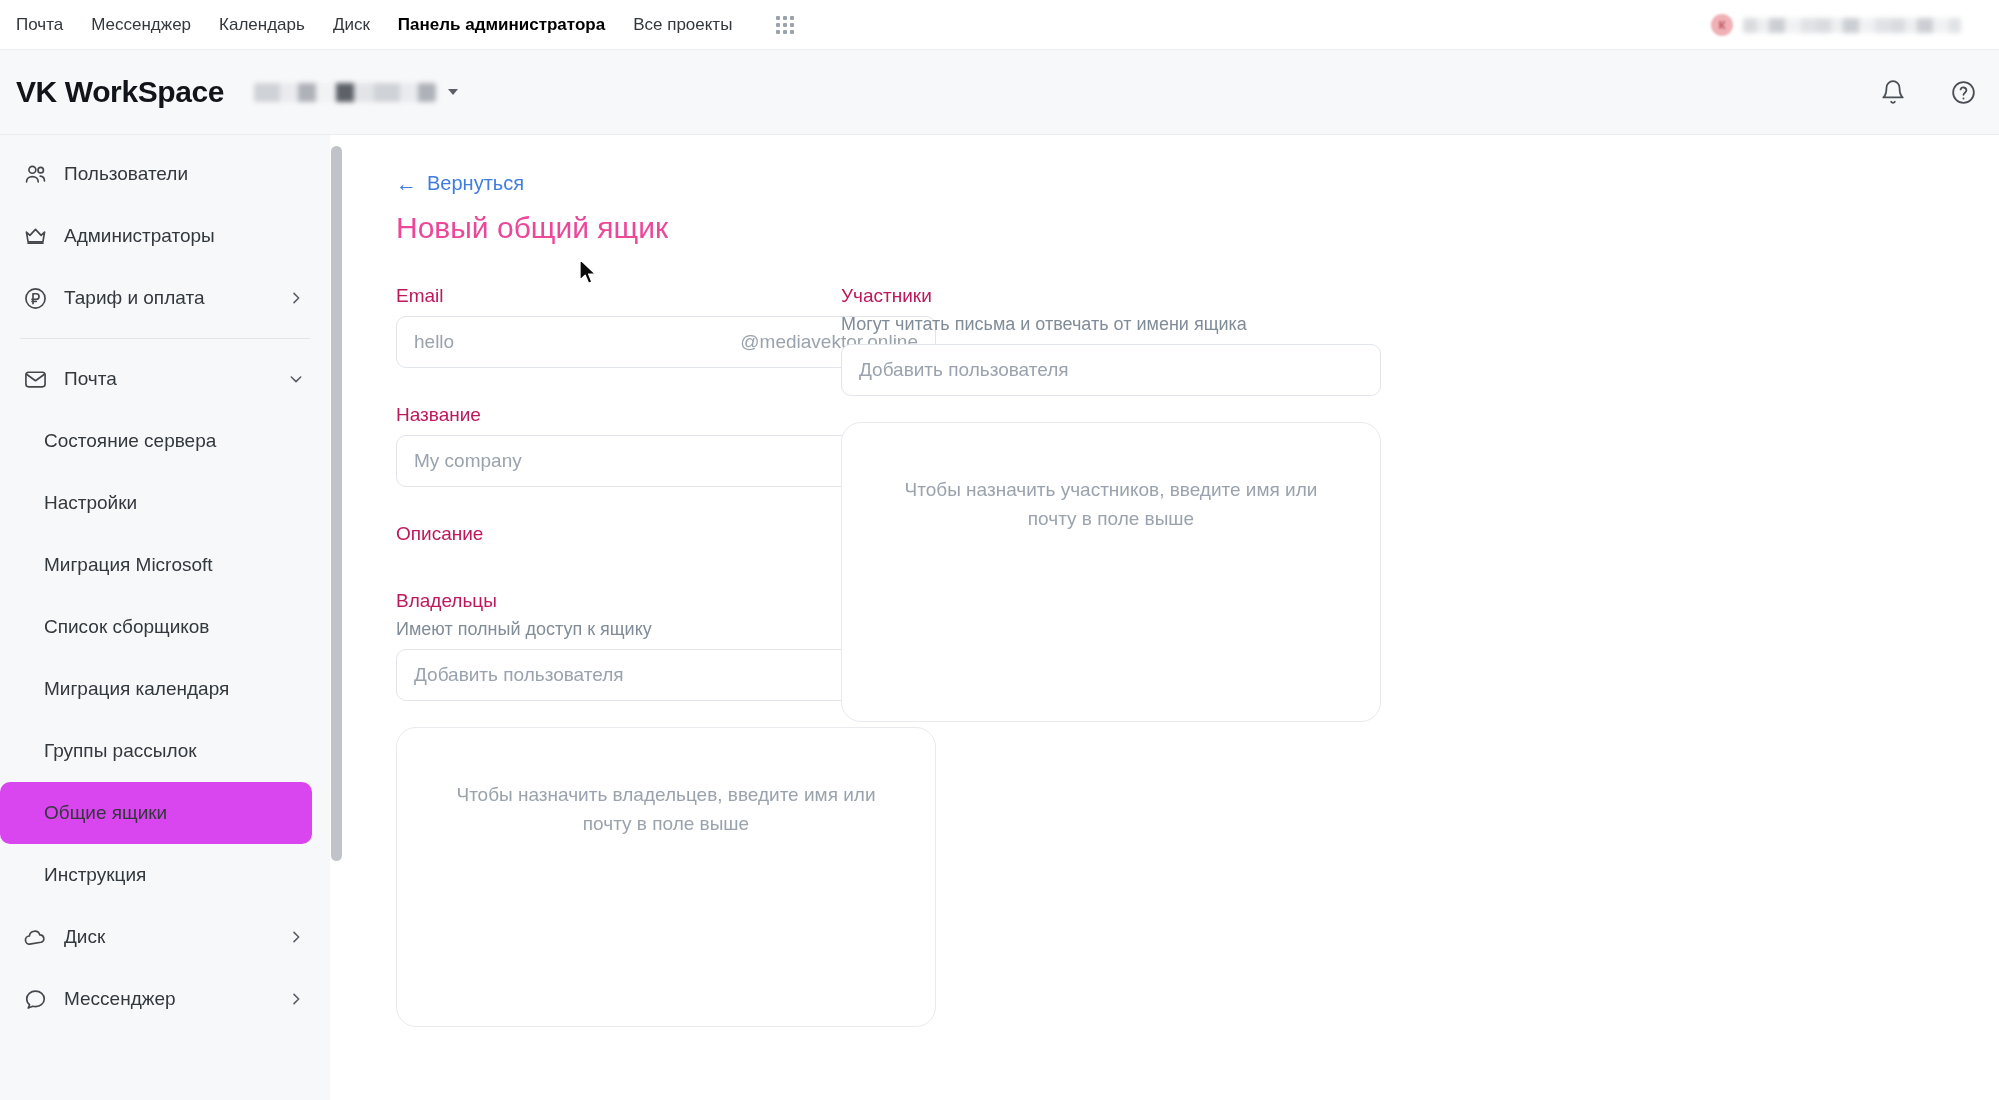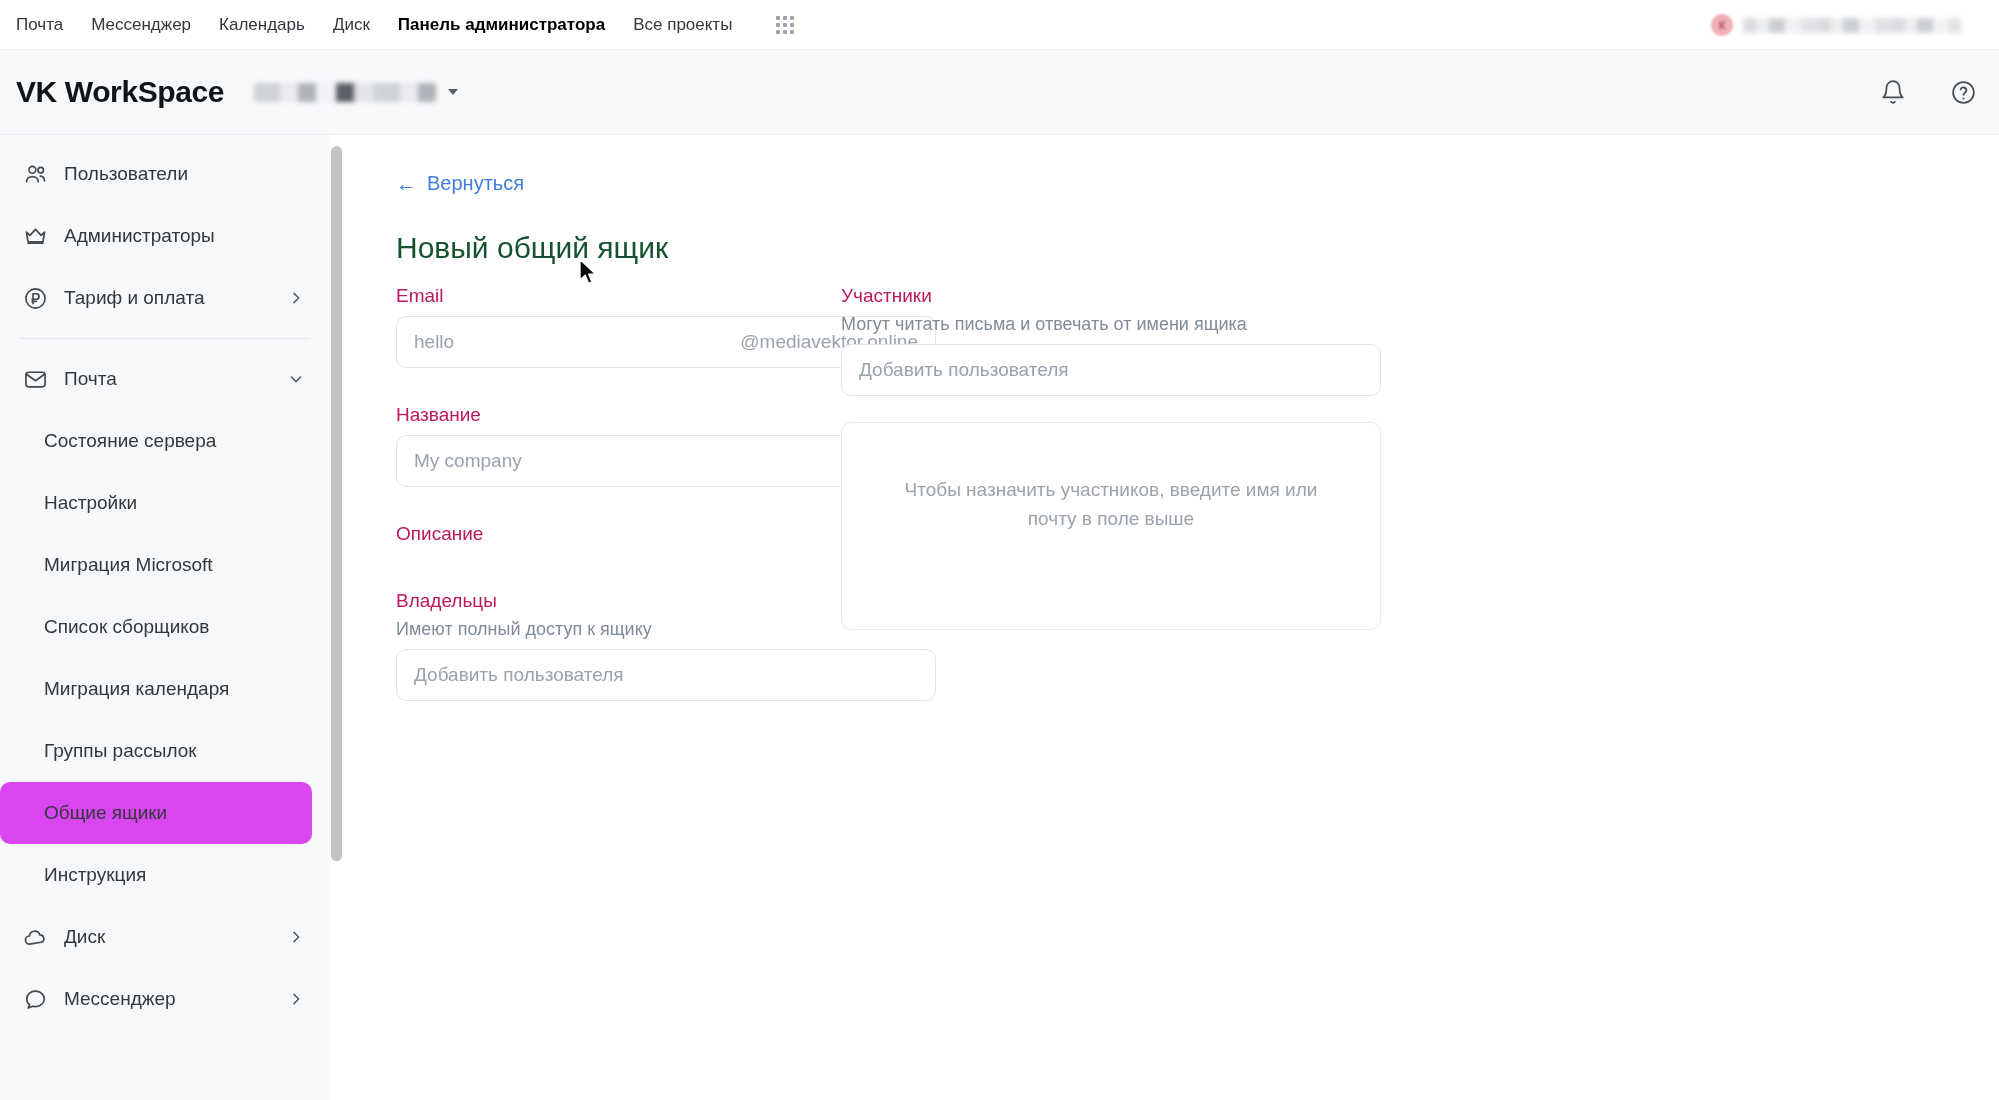--- a/index.html
+++ b/index.html
@@ -139,22 +139,22 @@
   }
 
   .back-link {
     display: inline-flex; align-items: center; gap: 10px;
     position: absolute; left: 39px; top: 37px;
     font-size: 20px; color: #3f7de0; cursor: pointer;
   }
   .back-arrow { font-size: 21px; line-height: 1; }
 
   .page-title {
-    position: absolute; left: 39px; top: 96px;
-    font-size: 30px; color: #14532d; font-weight: 400;
+    position: absolute; left: 39px; top: 76px;
+    font-size: 30px; color: #ec4899; font-weight: 400;
   }
 
   .col-left { position: absolute; left: 39px; top: 150px; width: 540px; }
   .col-right { position: absolute; left: 484px; top: 150px; width: 540px; }
 
   .field-label { font-size: 19px; color: #be185d; margin-bottom: 9px; display: block; }
   .field-sublabel { font-size: 18px; color: #818c99; margin: -2px 0 9px; display: block; }
 
   .input-box {
     width: 100%; height: 52px;
@@ -166,22 +166,22 @@
   .input-suffix { margin-left: auto; font-size: 19px; color: #9aa3ad; }
 
   .textarea-box {
     width: 100%; height: 119px;
     border: 1px solid #e1e4e8; border-radius: 10px;
     background: #fff; padding: 14px 17px; cursor: text;
   }
   .textarea-ph { font-size: 19px; color: #9aa3ad; line-height: 26px; }
 
   .empty-box {
-    width: 100%; height: 208px;
-    border: 1px solid #e8eaed; border-radius: 10px;
+    width: 100%; height: 300px;
+    border: 1px solid #e8eaed; border-radius: 20px;
     background: #fff;
     display: flex; align-items: flex-start; justify-content: center;
     padding-top: 52px;
   }
   .empty-text {
     font-size: 19px; color: #9aa3ad; line-height: 29px;
     text-align: center; max-width: 420px;
   }
   .gap-26 { height: 26px; }
   .gap-36 { height: 36px; }
@@ -386,20 +386,23 @@
     <div class="gap-36"></div>
 
     <label class="field-label">Владельцы</label>
     <span class="field-sublabel">Имеют полный доступ к ящику</span>
     <div class="input-box">
       <span class="input-ph">Добавить пользователя</span>
     </div>
 
     <div class="gap-26"></div>
 
+    <div class="empty-box">
+      <span class="empty-text">Чтобы назначить владельцев, введите имя или почту в поле выше</span>
+    </div>
 
   </div>
 
   <div class="col-right">
 
     <label class="field-label">Участники</label>
     <span class="field-sublabel">Могут читать письма и отвечать от имени ящика</span>
     <div class="input-box">
       <span class="input-ph">Добавить пользователя</span>
     </div>

